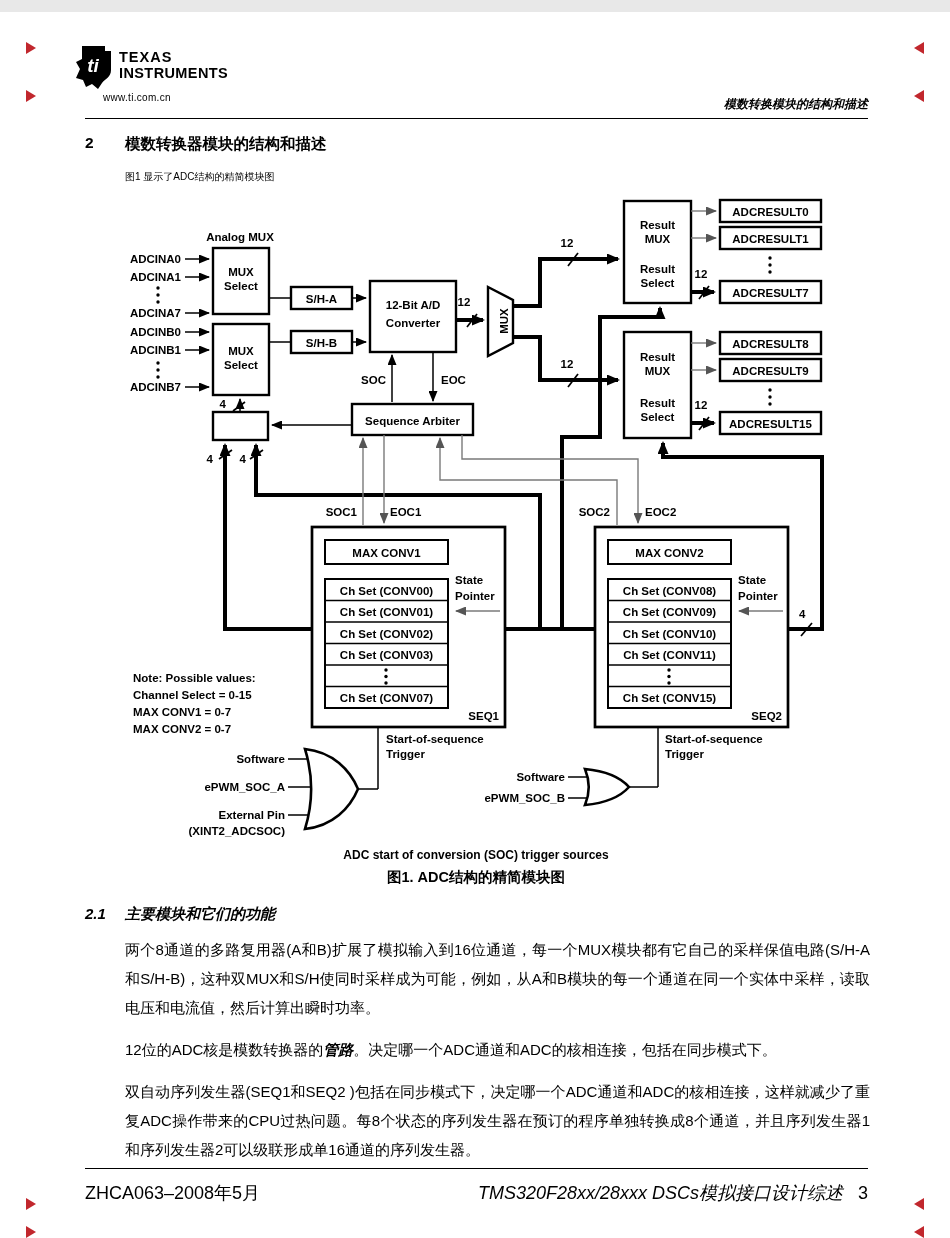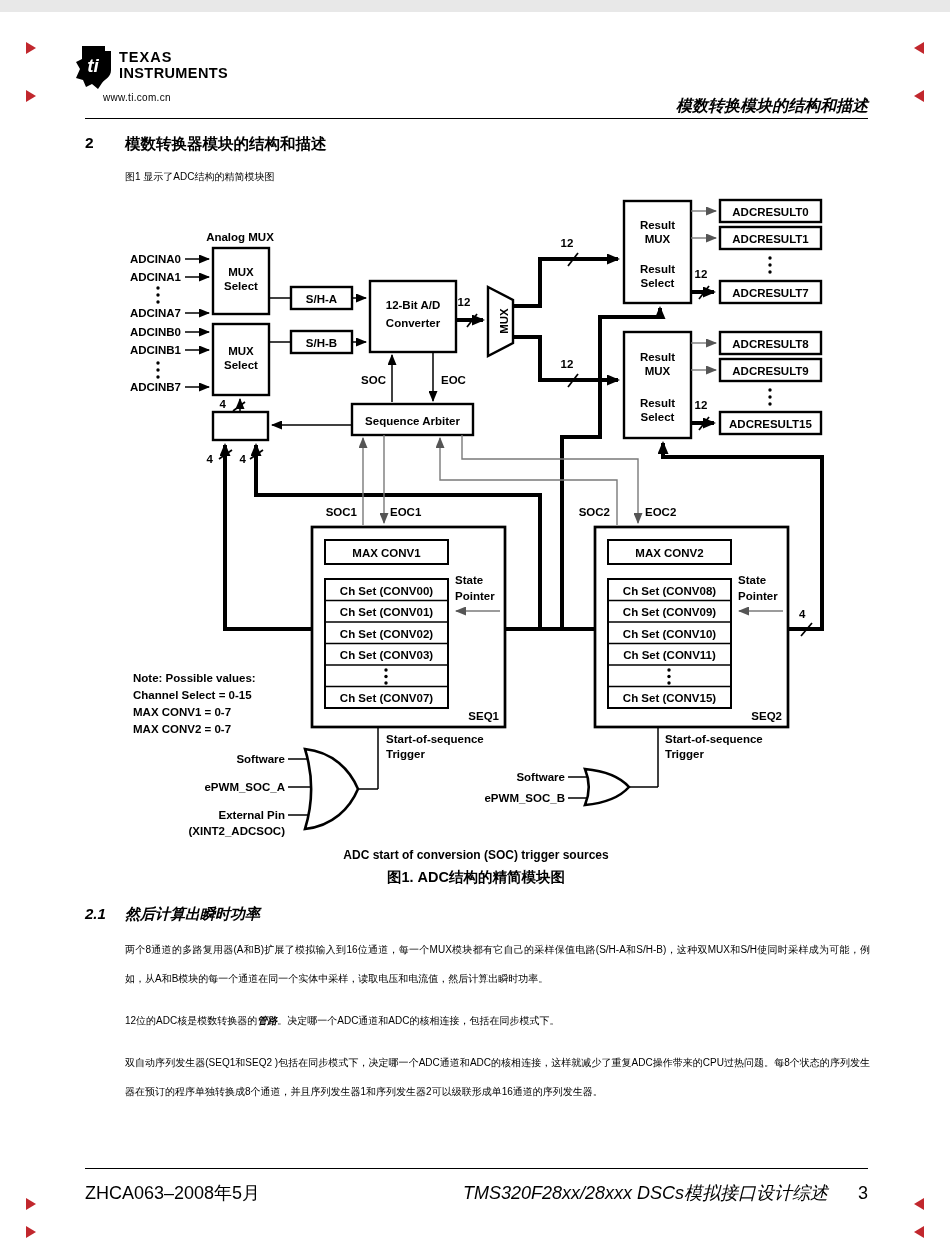--- a/index.html
+++ b/index.html
@@ -5,36 +5,36 @@
   html,body{margin:0;padding:0;background:#e8e8e8;}
   .page{position:relative;width:950px;height:1238px;background:#fff;margin:12px auto;
         font-family:"Liberation Sans",sans-serif;color:#000;overflow:hidden;}
   
   .rmark{position:absolute;width:0;height:0;}
   .rmark.left{border-top:6px solid transparent;border-bottom:6px solid transparent;border-left:10px solid #c1272d;}
   .rmark.right{border-top:6px solid transparent;border-bottom:6px solid transparent;border-right:10px solid #c1272d;}
   
   .logo-svg{position:absolute;top:33px;left:75px;}
   .website{position:absolute;top:80px;left:103px;font-size:10px;letter-spacing:.3px;}
-  .doc-title{position:absolute;top:84px;right:82px;font-size:16px;font-weight:bold;font-style:italic;}
+  .doc-title{position:absolute;top:84px;right:82px;font-size:12px;font-weight:bold;font-style:italic;}
   .header-rule{position:absolute;top:106px;left:85px;right:82px;border-top:1.6px solid #000;}
   .footer-rule{position:absolute;top:1156px;left:85px;right:82px;border-top:1.6px solid #000;}
   
   .h2{position:absolute;top:122px;left:85px;display:flex;font-size:15.5px;font-weight:bold;}
   .h2 .num{width:40px;}
   .intro{position:absolute;top:158px;left:125px;font-size:10px;}
   .h21{position:absolute;top:893px;left:85px;display:flex;font-size:15px;font-weight:bold;font-style:italic;}
   .h21 .num{width:40px;}
   
-  .body-text{position:absolute;top:923px;left:125px;width:745px;font-size:10px;line-height:29px;text-align:justify;}
+  .body-text{position:absolute;top:923px;left:125px;width:745px;font-size:15px;line-height:29px;text-align:justify;}
   .body-text p{margin:0 0 13px 0;}
   .pipe-em{font-style:italic;font-weight:bold;}
   
   .footer-row{position:absolute;top:1169px;left:85px;right:82px;display:flex;justify-content:space-between;align-items:baseline;font-size:18px;}
-  .footer-right{display:flex;gap:30px;align-items:baseline;}
+  .footer-right{display:flex;gap:15px;align-items:baseline;}
   .footer-doc{font-style:italic;}
   
   .fig{position:absolute;top:175px;left:0;}
   .fig text{font-family:"Liberation Sans",sans-serif;fill:#000;}
   .fig .d{font-size:11.5px;font-weight:bold;}
   .fig .cap{font-size:12px;font-weight:bold;}
   .fig .ft{font-size:14.5px;font-weight:bold;}
   .fig .w{stroke:#000;stroke-width:1.5;fill:none;}
   .fig .wg{stroke:#7a7a7a;stroke-width:1.4;fill:none;}
   .fig .bus{stroke:#000;stroke-width:4;fill:none;}
@@ -286,21 +286,21 @@
     <text class="d" x="565" y="615" text-anchor="end">ePWM_SOC_B</text>
     <text class="d" x="665" y="556">Start-of-sequence</text>
     <text class="d" x="665" y="571">Trigger</text>
 
     <text class="cap" x="476" y="672" text-anchor="middle">ADC start of conversion (SOC) trigger sources</text>
     <text class="ft" x="476" y="695" text-anchor="middle">图1. ADC结构的精简模块图</text>
   </svg>
 
   <div class="h21">
     <span class="num">2.1</span>
-    <span>然后计算出瞬时功率</span>
+    <span>主要模块和它们的功能</span>
   </div>
 
   <div class="body-text">
     <p>两个8通道的多路复用器(A和B)扩展了模拟输入到16位通道，每一个MUX模块都有它自己的采样保值电路(S/H-A和S/H-B)，这种双MUX和S/H使同时采样成为可能，例如，从A和B模块的每一个通道在同一个实体中采样，读取电压和电流值，然后计算出瞬时功率。</p>
     <p><span>12位的ADC核是模数转换器的</span><span class="pipe-em">管路</span><span>。决定哪一个ADC通道和ADC的核相连接，包括在同步模式下。</span></p>
     <p>双自动序列发生器(SEQ1和SEQ2 )包括在同步模式下，决定哪一个ADC通道和ADC的核相连接，这样就减少了重复ADC操作带来的CPU过热问题。每8个状态的序列发生器在预订的程序单独转换成8个通道，并且序列发生器1和序列发生器2可以级联形成单16通道的序列发生器。</p>
   </div>
 
   <div class="footer-rule"></div>
   <div class="footer-row">

